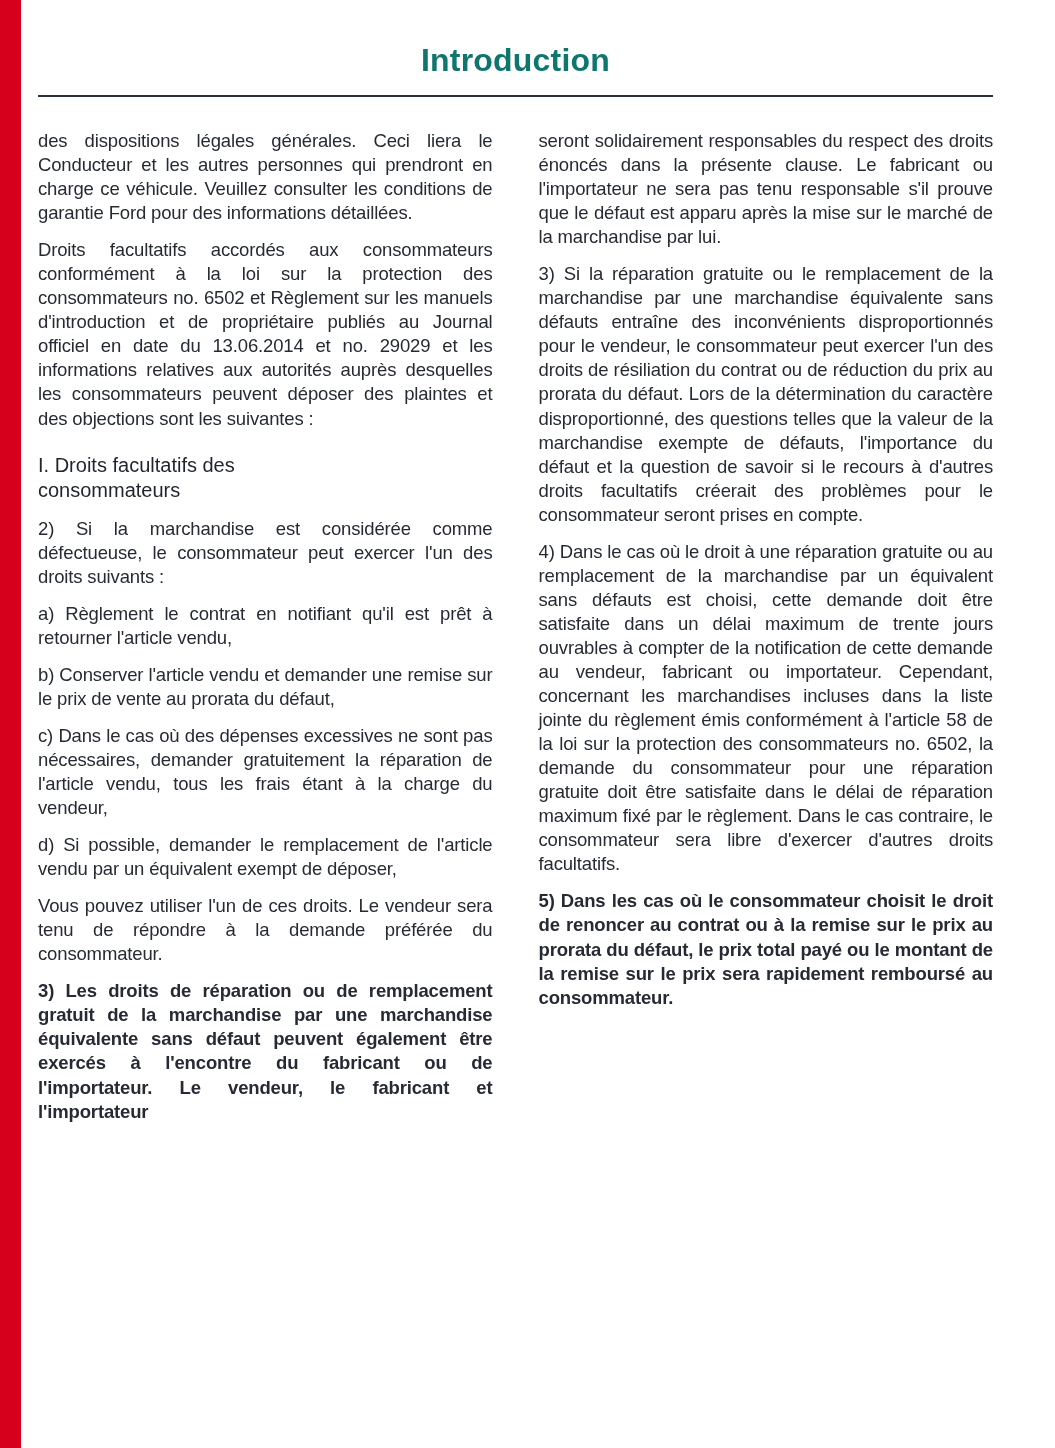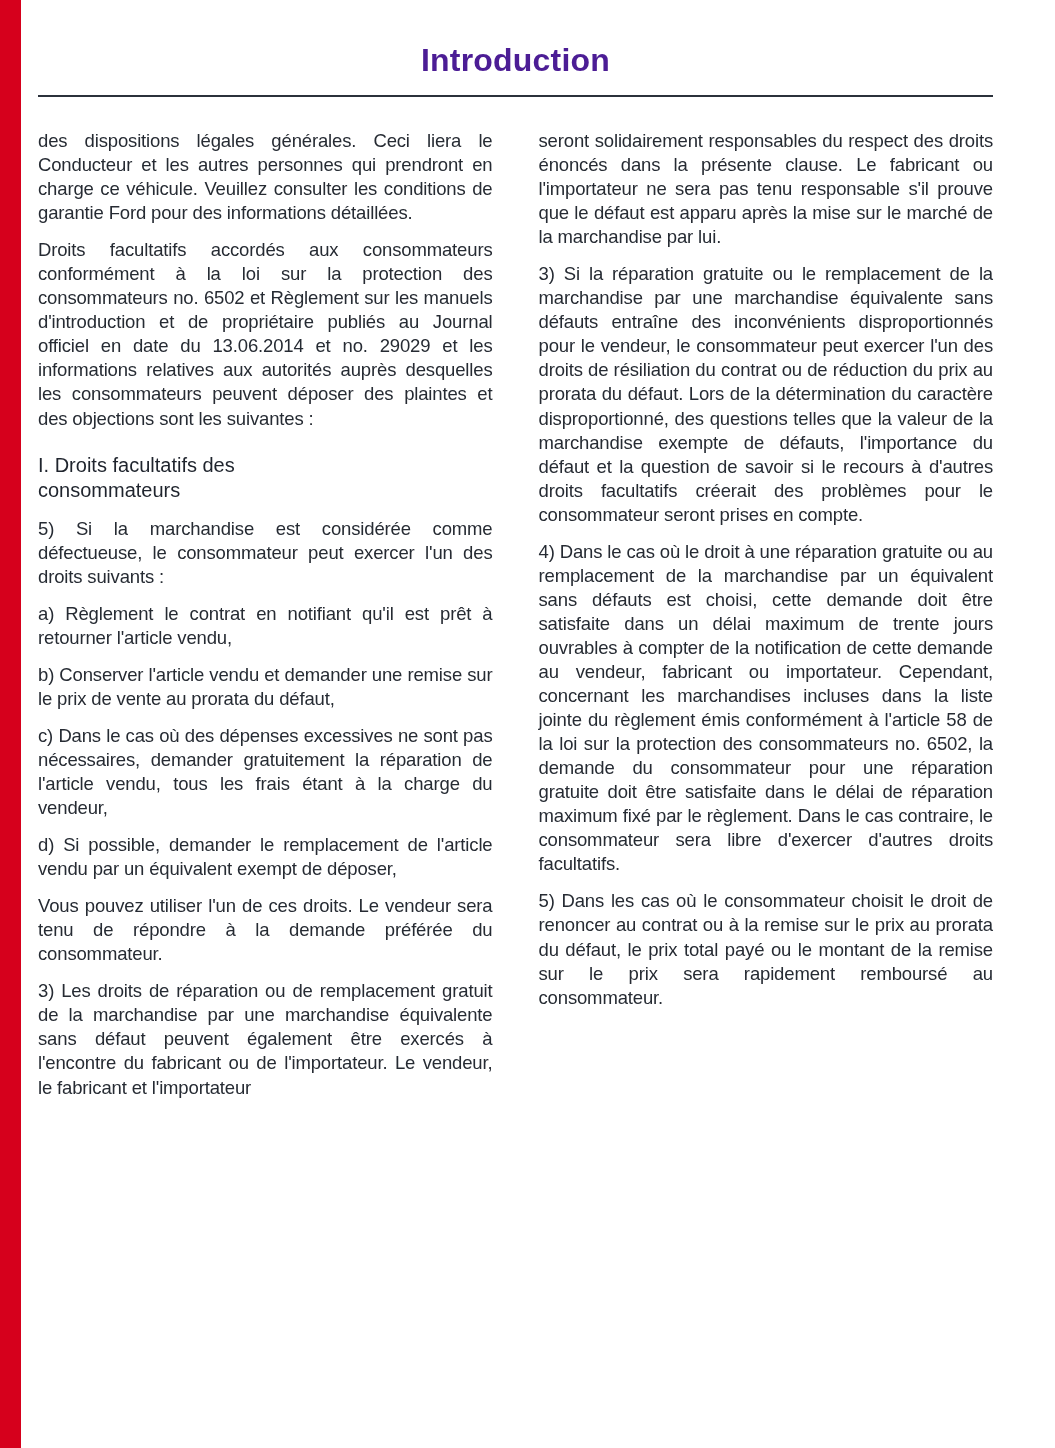--- a/index.html
+++ b/index.html
@@ -28,21 +28,21 @@
     width: 955px;
     height: 1448px;
     padding-top: 42px;
   }
   .page-title {
     text-align: center;
     font-size: 32px;
     font-weight: bold;
     letter-spacing: 0.2px;
     margin: 0 0 16px 0;
-    color: #4c1d95;
+    color: #0f766e;
   }
   .title-rule {
     border: none;
     border-top: 2px solid #2b313b;
     margin: 0 0 0 0;
   }
   .columns {
     display: flex;
     gap: 46px;
     margin-top: 32px;
@@ -52,21 +52,21 @@
     min-width: 0;
   }
   .col p {
     font-size: 18.5px;
     line-height: 1.3;
     letter-spacing: -0.15px;
     margin: 0 0 13px 0;
     text-align: justify;
     text-justify: inter-word;
   }
-  .col p:last-child { margin-bottom: 0; }
+  .col p:last-child { margin-bottom: 0; font-weight: bold; }
   .section-heading {
     font-size: 20px;
     font-weight: normal;
     line-height: 1.25;
     margin: 22px 0 14px 0;
     max-width: 330px;
     color: #1f242d;
   }
   .page-number {
     position: absolute;
@@ -88,21 +88,21 @@
   <h1 class="page-title">Introduction</h1>
 
   <hr class="title-rule">
 
   <div class="columns">
 
     <div class="col">
       <p>des dispositions légales générales. Ceci liera le Conducteur et les autres personnes qui prendront en charge ce véhicule. Veuillez consulter les conditions de garantie Ford pour des informations détaillées.</p>
       <p>Droits facultatifs accordés aux consommateurs conformément à la loi sur la protection des consommateurs no. 6502 et Règlement sur les manuels d'introduction et de propriétaire publiés au Journal officiel en date du 13.06.2014 et no. 29029 et les informations relatives aux autorités auprès desquelles les consommateurs peuvent déposer des plaintes et des objections sont les suivantes :</p>
       <h2 class="section-heading">I. Droits facultatifs des consommateurs</h2>
-      <p>5) Si la marchandise est considérée comme défectueuse, le consommateur peut exercer l'un des droits suivants :</p>
+      <p>2) Si la marchandise est considérée comme défectueuse, le consommateur peut exercer l'un des droits suivants :</p>
       <p>a) Règlement le contrat en notifiant qu'il est prêt à retourner l'article vendu,</p>
       <p>b) Conserver l'article vendu et demander une remise sur le prix de vente au prorata du défaut,</p>
       <p>c) Dans le cas où des dépenses excessives ne sont pas nécessaires, demander gratuitement la réparation de l'article vendu, tous les frais étant à la charge du vendeur,</p>
       <p>d) Si possible, demander le remplacement de l'article vendu par un équivalent exempt de déposer,</p>
       <p>Vous pouvez utiliser l'un de ces droits. Le vendeur sera tenu de répondre à la demande préférée du consommateur.</p>
       <p>3) Les droits de réparation ou de remplacement gratuit de la marchandise par une marchandise équivalente sans défaut peuvent également être exercés à l'encontre du fabricant ou de l'importateur. Le vendeur, le fabricant et l'importateur</p>
     </div>
 
     <div class="col">
       <p>seront solidairement responsables du respect des droits énoncés dans la présente clause. Le fabricant ou l'importateur ne sera pas tenu responsable s'il prouve que le défaut est apparu après la mise sur le marché de la marchandise par lui.</p>

